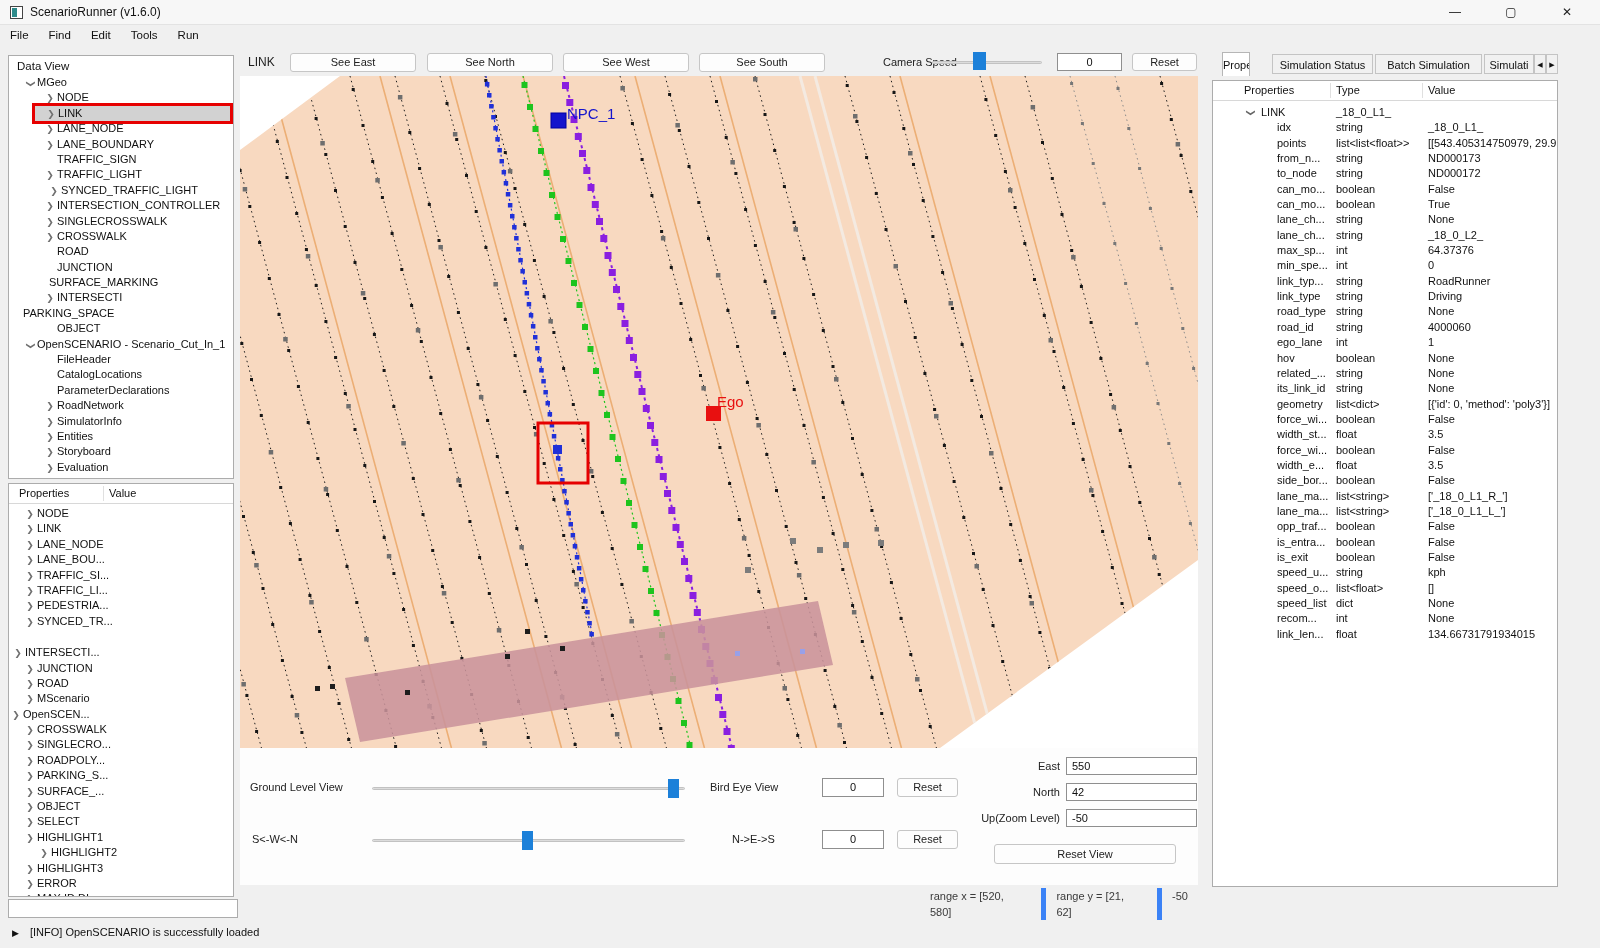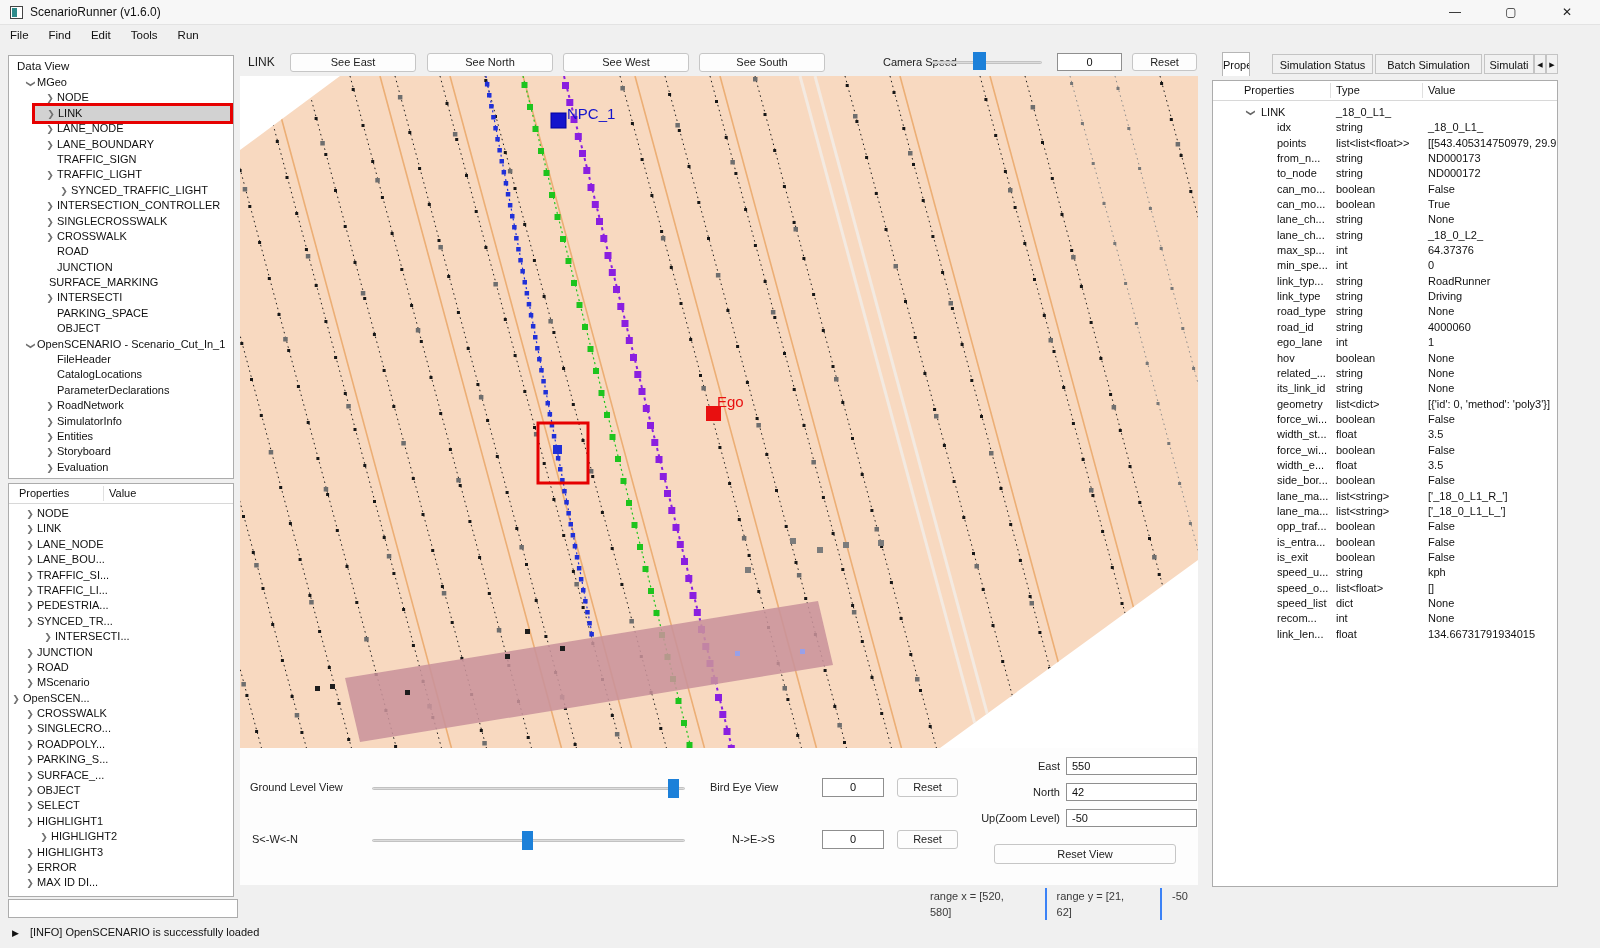--- a/index.html
+++ b/index.html
@@ -33,21 +33,21 @@
   .tab{position:absolute;font-size:11px;color:#111;text-align:center;overflow:hidden;white-space:nowrap;}
   .tab.active{background:#fff;border:1px solid #b6b6b6;border-bottom:none;}
   .tab.inactive{background:#f1f1f1;border:1px solid #c4c4c4;}
   .prow{position:relative;height:15.35px;font-size:11px;color:#111;white-space:nowrap;}
   .prow span{position:absolute;top:0;line-height:15.35px;}
   .pc-chev{left:34px;color:#666;font-size:9px;}
   .pc-name1{left:48px;} .pc-name2{left:64px;}
   .pc-type{left:123px;} .pc-val{left:215px;}
   
   .statusbar{position:absolute;left:0;top:920px;width:1600px;height:28px;background:#f0f0f0;font-size:11px;color:#111;}
-  .range-seg{padding:0 10px;border-left:2px solid #3b82f6;font-size:11px;color:#3a3a3a;line-height:16px;}
+  .range-seg{padding:0 10px;border-left:5px solid #3b82f6;font-size:11px;color:#3a3a3a;line-height:16px;}
   .range-seg:first-child{border-left:none;}
 </style>
 </head>
 <body>
 
 <div class="titlebar">
   <span class="app-icon">
       <i></i>
     </span>
   <span class="title-text">ScenarioRunner (v1.6.0)</span>
@@ -61,29 +61,29 @@
 <div class="panel" style="left:8px;top:55px;width:226px;height:424px;">
   <div class="panel-title">Data View</div>
   <div class="tree-wrap">
       <div class="tree-row" style="padding-left: 14px;"><span class="chev" style="transform: rotate(90deg);">❯</span><span>MGeo</span></div>
       <div class="tree-row" style="padding-left: 34px;"><span class="chev">❯</span><span>NODE</span></div>
       <div class="tree-row sel"><span class="chev">❯</span><span>LINK</span></div>
       <div class="tree-row" style="padding-left: 34px;"><span class="chev">❯</span><span>LANE_NODE</span></div>
       <div class="tree-row" style="padding-left: 34px;"><span class="chev">❯</span><span>LANE_BOUNDARY</span></div>
       <div class="tree-row" style="padding-left: 34px;"><span class="chev"></span><span>TRAFFIC_SIGN</span></div>
       <div class="tree-row" style="padding-left: 34px;"><span class="chev">❯</span><span>TRAFFIC_LIGHT</span></div>
-      <div class="tree-row" style="padding-left: 48px;"><span class="chev">❯</span><span>SYNCED_TRAFFIC_LIGHT</span></div>
+      <div class="tree-row" style="padding-left: 38px;"><span class="chev">❯</span><span>SYNCED_TRAFFIC_LIGHT</span></div>
       <div class="tree-row" style="padding-left: 34px;"><span class="chev">❯</span><span>INTERSECTION_CONTROLLER</span></div>
       <div class="tree-row" style="padding-left: 34px;"><span class="chev">❯</span><span>SINGLECROSSWALK</span></div>
       <div class="tree-row" style="padding-left: 34px;"><span class="chev">❯</span><span>CROSSWALK</span></div>
       <div class="tree-row" style="padding-left: 34px;"><span class="chev"></span><span>ROAD</span></div>
       <div class="tree-row" style="padding-left: 34px;"><span class="chev"></span><span>JUNCTION</span></div>
       <div class="tree-row" style="padding-left: 26px;"><span class="chev"></span><span>SURFACE_MARKING</span></div>
       <div class="tree-row" style="padding-left: 34px;"><span class="chev">❯</span><span>INTERSECTI</span></div>
-      <div class="tree-row" style="padding-left: 34px;"><span class="chev"></span><span>PARKING_SPACE</span></div>
+      <div class="tree-row" style=""><span class="chev"></span><span>PARKING_SPACE</span></div>
       <div class="tree-row" style="padding-left: 34px;"><span class="chev"></span><span>OBJECT</span></div>
       <div class="tree-row" style="padding-left: 14px;"><span class="chev" style="transform: rotate(90deg);">❯</span><span>OpenSCENARIO - Scenario_Cut_In_1</span></div>
       <div class="tree-row" style="padding-left: 34px;"><span class="chev"></span><span>FileHeader</span></div>
       <div class="tree-row" style="padding-left: 34px;"><span class="chev"></span><span>CatalogLocations</span></div>
       <div class="tree-row" style="padding-left: 34px;"><span class="chev"></span><span>ParameterDeclarations</span></div>
       <div class="tree-row" style="padding-left: 34px;"><span class="chev">❯</span><span>RoadNetwork</span></div>
       <div class="tree-row" style="padding-left: 34px;"><span class="chev">❯</span><span>SimulatorInfo</span></div>
       <div class="tree-row" style="padding-left: 34px;"><span class="chev">❯</span><span>Entities</span></div>
       <div class="tree-row" style="padding-left: 34px;"><span class="chev">❯</span><span>Storyboard</span></div>
       <div class="tree-row" style="padding-left: 34px;"><span class="chev">❯</span><span>Evaluation</span></div>
@@ -98,21 +98,21 @@
   </div>
   <div style="position:absolute;left:0;top:22px;right:0;bottom:0;overflow:hidden;">
       <div class="tree-row" style="padding-left: 14px;"><span class="chev">❯</span><span>NODE</span></div>
       <div class="tree-row" style="padding-left: 14px;"><span class="chev">❯</span><span>LINK</span></div>
       <div class="tree-row" style="padding-left: 14px;"><span class="chev">❯</span><span>LANE_NODE</span></div>
       <div class="tree-row" style="padding-left: 14px;"><span class="chev">❯</span><span>LANE_BOU...</span></div>
       <div class="tree-row" style="padding-left: 14px;"><span class="chev">❯</span><span>TRAFFIC_SI...</span></div>
       <div class="tree-row" style="padding-left: 14px;"><span class="chev">❯</span><span>TRAFFIC_LI...</span></div>
       <div class="tree-row" style="padding-left: 14px;"><span class="chev">❯</span><span>PEDESTRIA...</span></div>
       <div class="tree-row" style="padding-left: 14px;"><span class="chev">❯</span><span>SYNCED_TR...</span></div>
-      <div class="tree-row" style="padding-left: 32px;"><span class="chev">❯</span><span>INTERSECTI...</span></div>
+      <div class="tree-row" style="padding-left: 2px; margin-top: 16px;"><span class="chev">❯</span><span>INTERSECTI...</span></div>
       <div class="tree-row" style="padding-left: 14px;"><span class="chev">❯</span><span>JUNCTION</span></div>
       <div class="tree-row" style="padding-left: 14px;"><span class="chev">❯</span><span>ROAD</span></div>
       <div class="tree-row" style="padding-left: 14px;"><span class="chev">❯</span><span>MScenario</span></div>
       <div class="tree-row" style=""><span class="chev">❯</span><span>OpenSCEN...</span></div>
       <div class="tree-row" style="padding-left: 14px;"><span class="chev">❯</span><span>CROSSWALK</span></div>
       <div class="tree-row" style="padding-left: 14px;"><span class="chev">❯</span><span>SINGLECRO...</span></div>
       <div class="tree-row" style="padding-left: 14px;"><span class="chev">❯</span><span>ROADPOLY...</span></div>
       <div class="tree-row" style="padding-left: 14px;"><span class="chev">❯</span><span>PARKING_S...</span></div>
       <div class="tree-row" style="padding-left: 14px;"><span class="chev">❯</span><span>SURFACE_...</span></div>
       <div class="tree-row" style="padding-left: 14px;"><span class="chev">❯</span><span>OBJECT</span></div>

